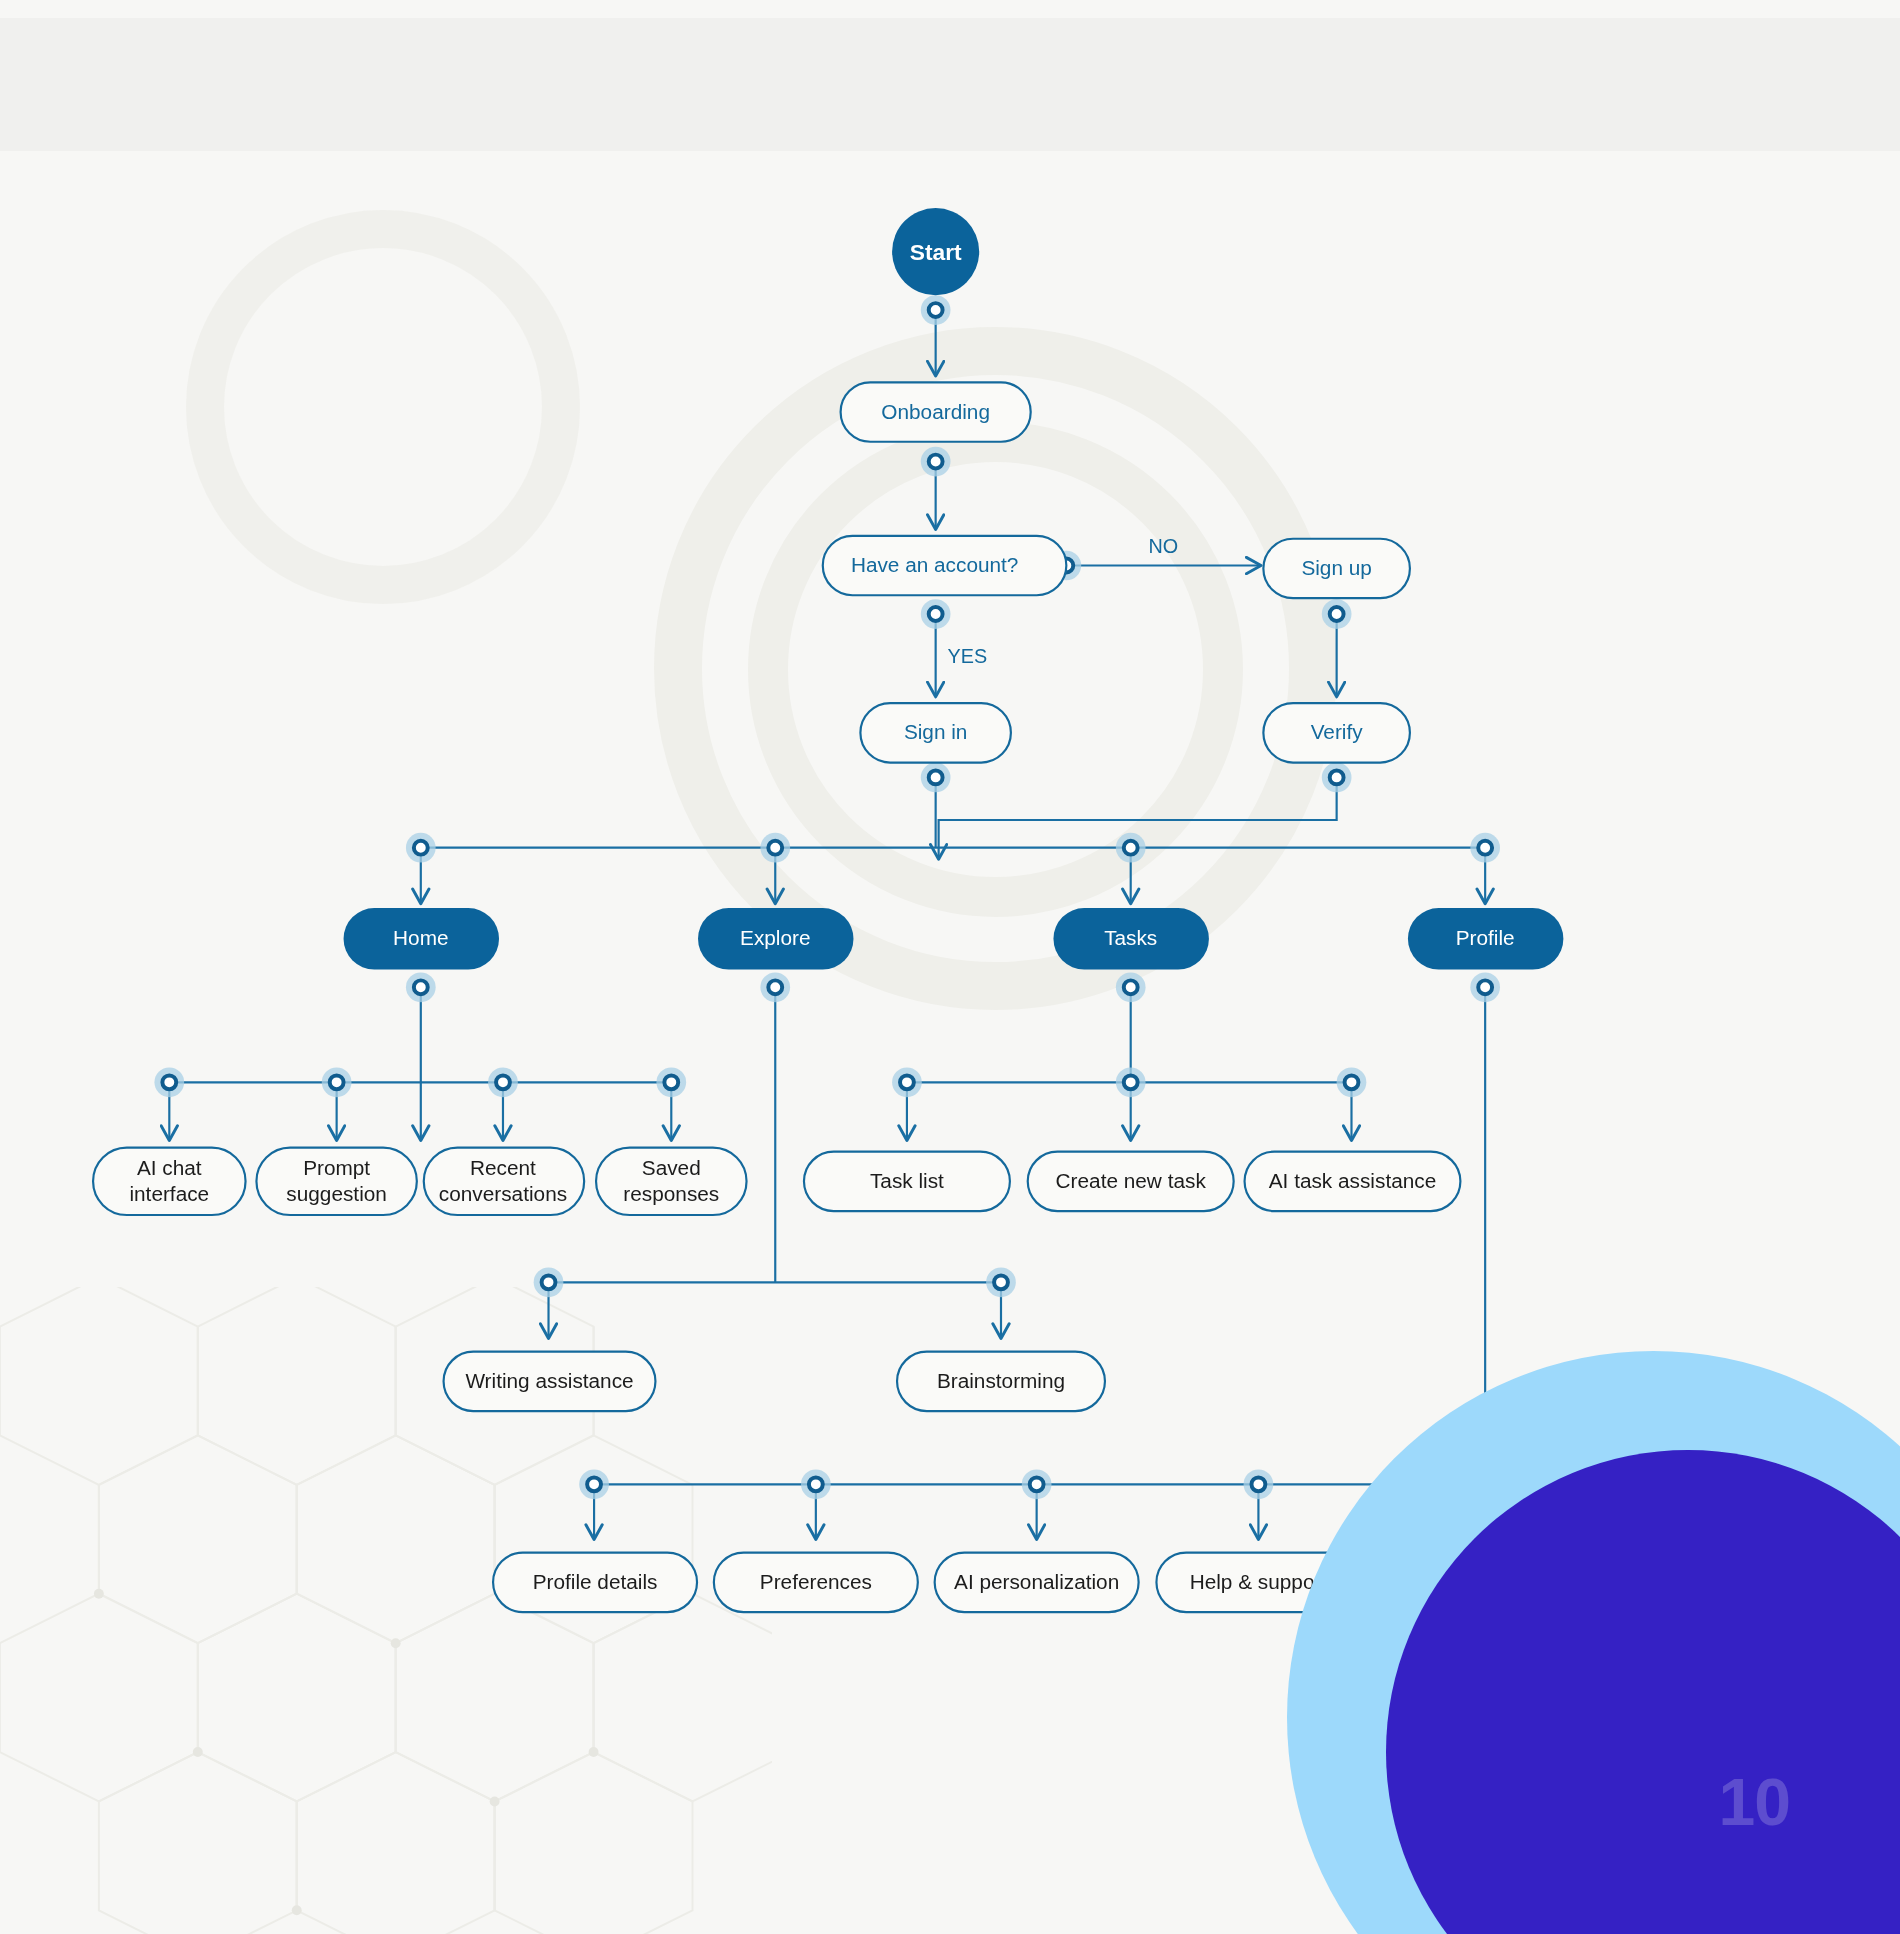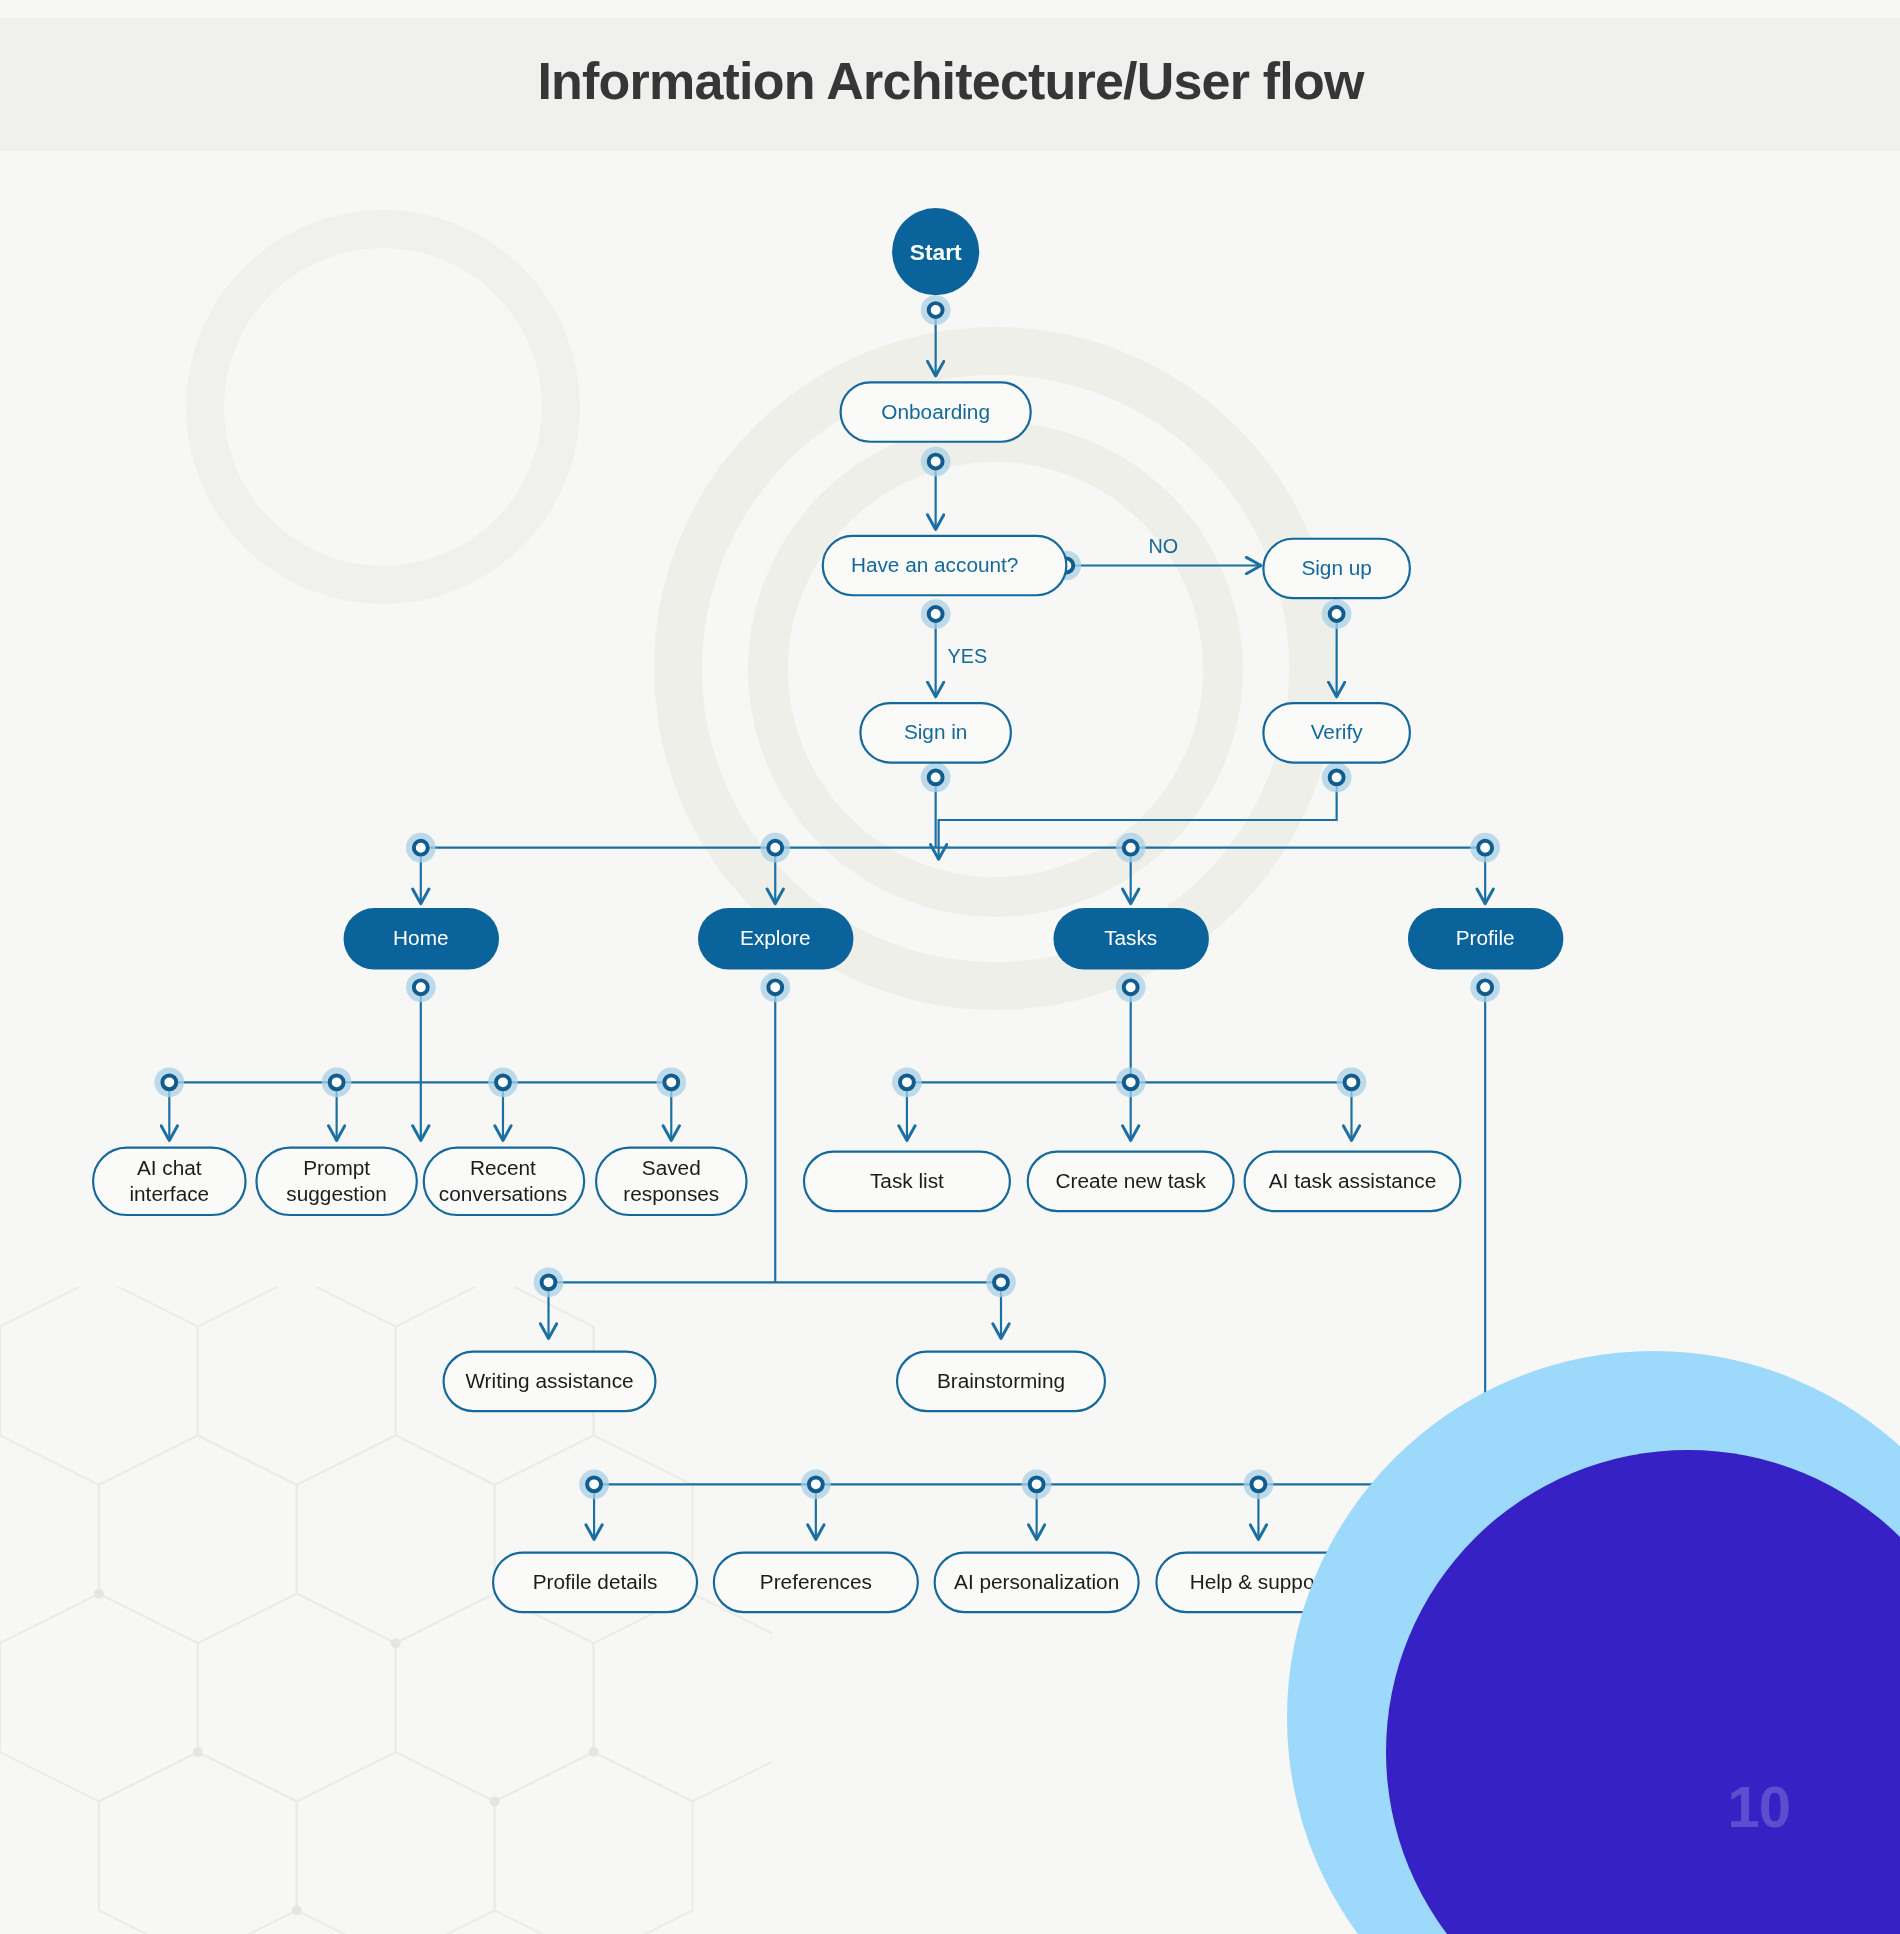--- a/index.html
+++ b/index.html
@@ -86,21 +86,21 @@
   .badge-circle {
     position: absolute;
     right: -89px; bottom: -119px;
     width: 604px; height: 604px;
     border-radius: 50%;
     background: #3521C4;
   }
   .badge-number {
     position: absolute;
     right: 111px; bottom: 95px;
-    font-size: 58px;
+    font-size: 66px;
     font-weight: 700;
     color: rgba(255,255,255,0.20);
     letter-spacing: -1px;
     font-family: "Liberation Sans", sans-serif;
   }
 
   
   #flow {
     position: absolute;
     left: 0; top: 0;
@@ -166,21 +166,20 @@
       <circle cx="140" cy="310" r="5"></circle>
         <circle cx="440" cy="360" r="5"></circle>
       <circle cx="240" cy="470" r="5"></circle>
         <circle cx="540" cy="520" r="5"></circle>
       <circle cx="340" cy="630" r="5"></circle>
         <circle cx="640" cy="470" r="5"></circle>
     </g>
   </svg>
 
   <div class="header-band"></div>
-  <div class="page-title">Information Architecture/User flow</div>
 
   <svg id="flow" viewBox="0 0 1920 1954" xmlns="http://www.w3.org/2000/svg">
     <defs>
       <marker id="arw" viewBox="0 0 12 12" refX="9" refY="6" markerWidth="9" markerHeight="9" orient="auto-start-reverse">
         <path d="M1 1 L10 6 L1 11" fill="none" stroke="#1A6FA3" stroke-width="1.8" stroke-linecap="round" stroke-linejoin="round"></path>
       </marker>
     </defs>
 
     <g>
 

